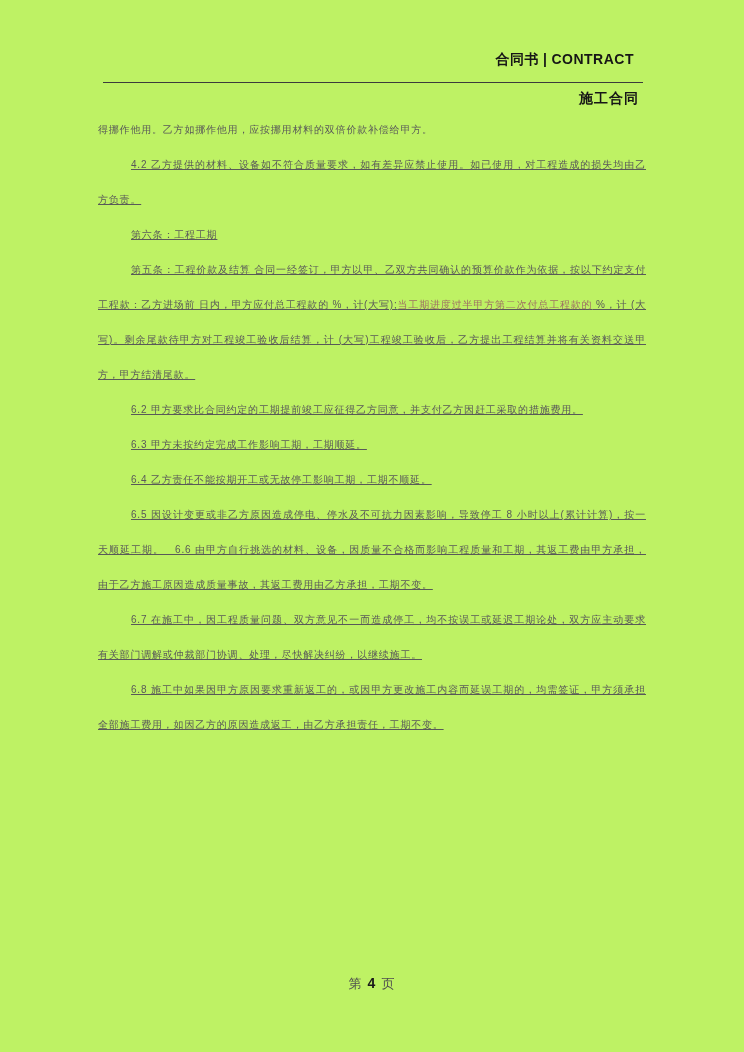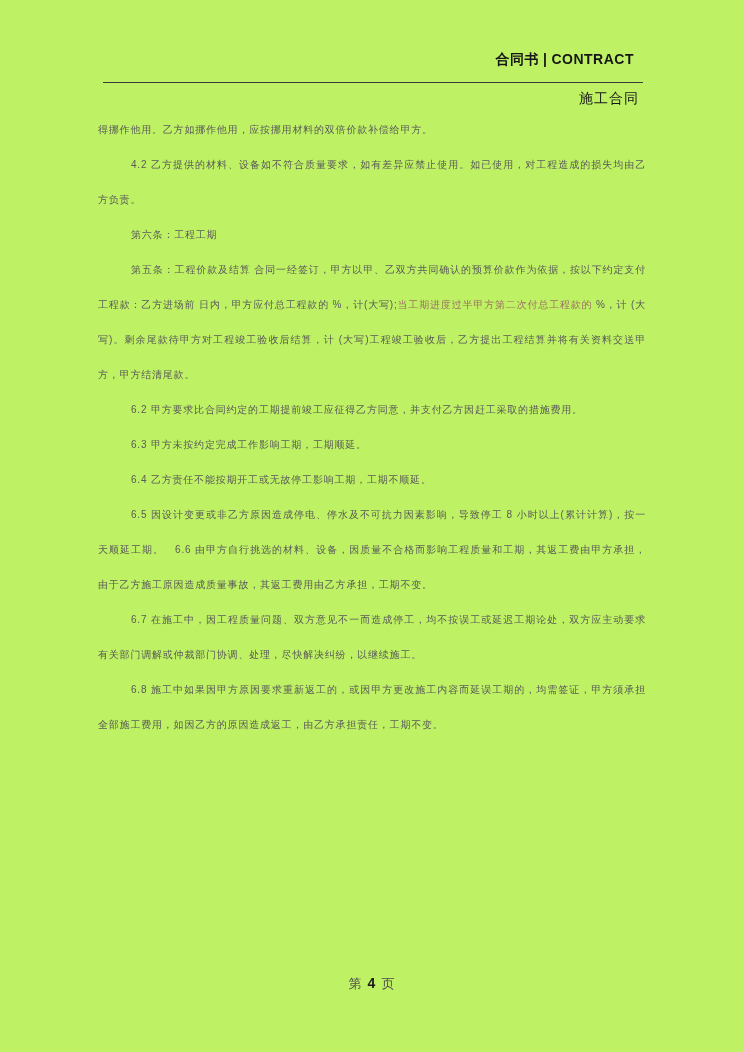--- a/index.html
+++ b/index.html
@@ -30,37 +30,37 @@
     position: absolute;
     top: 82px; left: 103px; right: 101px;
     border-bottom: 1.2px solid #3c3c3c;
     height: 0;
   }
   .subtitle {
     position: absolute;
     top: 90px; left: 100px; right: 105px;
     text-align: right;
     font-size: 14px;
-    font-weight: normal;
+    font-weight: bold;
     color: #161616;
     letter-spacing: 1px;
   }
   
   .content {
     position: absolute;
     top: 112px; left: 98px;
     width: 548px;
     font-size: 10px;
     line-height: 35px;
     letter-spacing: 0.8px;
     color: #595959;
     text-align: justify;
   }
   .content p { margin: 0; padding: 0; }
-  .content p.indent { text-indent: 33px; }
+  .content p.indent { text-indent: 33px; text-decoration: underline; }
   .content .red { color: #9e6f63; }
   
   .footer {
     position: absolute;
     top: 975px; left: 0;
     width: 744px;
     text-align: center;
     font-size: 13px;
     color: #4f4f4f;
     letter-spacing: 1px;

